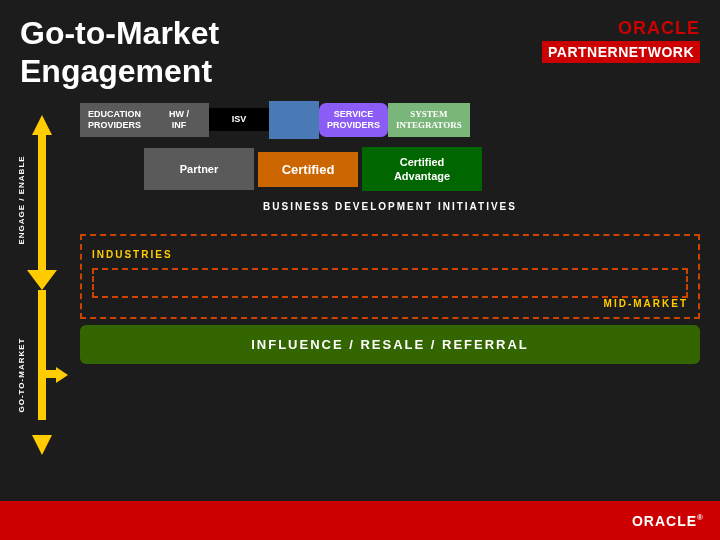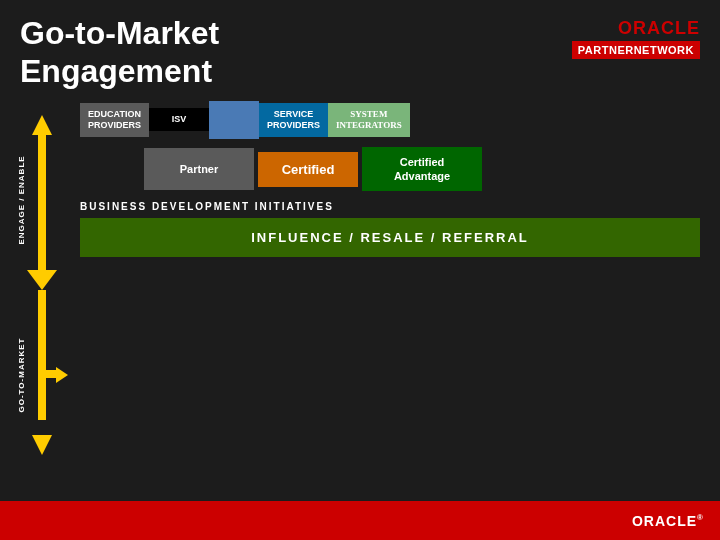--- a/index.html
+++ b/index.html
@@ -45,21 +45,21 @@
     .oracle-text {
       color: #cc0000;
       font-size: 18px;
       font-weight: bold;
       letter-spacing: 1px;
     }
 
     .partner-network-badge {
       background: #cc0000;
       color: #ffffff;
-      font-size: 11px;
+      font-size: 14px;
       font-weight: bold;
       padding: 3px 6px;
       margin-top: 2px;
       letter-spacing: 0.5px;
     }
 
     
     .content {
       padding: 0 20px 0 80px;
     }
@@ -105,22 +105,23 @@
       color: #ffffff;
     }
 
     .cat-blue {
       background: #4a7ab5;
       min-width: 50px;
       height: 38px;
     }
 
     .cat-service {
-      background: #0369a1;
-      color: #ffffff;
+      background: #8b5cf6;
+      color: #ffffff;
+      border-radius: 7px;
     }
 
     .cat-system {
       background: #7ab57a;
       color: #ffffff;
       font-family: Liberation Serif, serif;
     }
 
     
     .partner-certified-row {
@@ -165,22 +166,22 @@
     
     .biz-dev-section {
       margin-bottom: 6px;
     }
 
     .biz-dev-label {
       color: #ffffff;
       font-size: 10px;
       font-weight: bold;
       letter-spacing: 2px;
-      text-align: left;
-      margin-bottom: 6px;
+      text-align: center;
+      margin-bottom: 22px;
     }
 
     .biz-dev-inner {
       border: 2px dashed #cc4400;
       padding: 8px 10px;
       margin-bottom: 6px;
       position: relative;
     }
 
     .industries-label {
@@ -210,20 +211,21 @@
 
     
     .influence-box {
       background: #336600;
       color: #ffffff;
       font-size: 13px;
       font-weight: bold;
       letter-spacing: 2px;
       text-align: center;
       padding: 12px 20px;
+      border-radius: 6px;
     }
 
     
     .bottom-bar {
       position: absolute;
       bottom: 0;
       left: 0;
       right: 0;
       background: #cc0000;
       height: 39px;
@@ -291,36 +293,42 @@
       <div class="partner-network-badge">PARTNERNETWORK</div>
     </div>
   </div>
 
   <div class="content">
 
     <div class="biz-dev-section">
 
       <div class="partner-categories-row">
         <div class="cat-box cat-education">EDUCATION<br>PROVIDERS</div>
+        <div class="cat-box cat-hw">HW /<br>INF</div>
         <div class="cat-box cat-isv">ISV</div>
         <div class="cat-box cat-blue"></div>
         <div class="cat-box cat-service">SERVICE<br>PROVIDERS</div>
         <div class="cat-box cat-system">SYSTEM<br>INTEGRATORS</div>
       </div>
 
       <div class="partner-certified-row">
         <div class="partner-box">Partner</div>
         <div class="certified-box">Certified</div>
         <div class="certified-advantage-box">Certified<br>Advantage</div>
       </div>
     </div>
 
     <div class="biz-dev-section">
       <div class="biz-dev-label">BUSINESS DEVELOPMENT INITIATIVES</div>
 
+      <div class="biz-dev-inner">
+        <span class="industries-label">INDUSTRIES</span>
+        <div class="inner-dashed"></div>
+        <span class="mid-market-label">MID-MARKET</span>
+      </div>
     </div>
 
     <div class="influence-box">INFLUENCE / RESALE / REFERRAL</div>
 
   </div>
 
   <div class="bottom-bar">
     <span class="oracle-bottom">
       <span>ORACLE</span><span class="trademark">®</span>
     </span>

